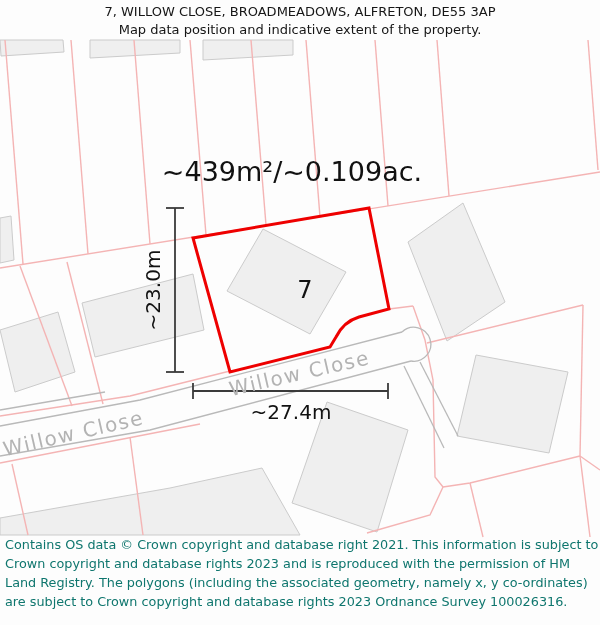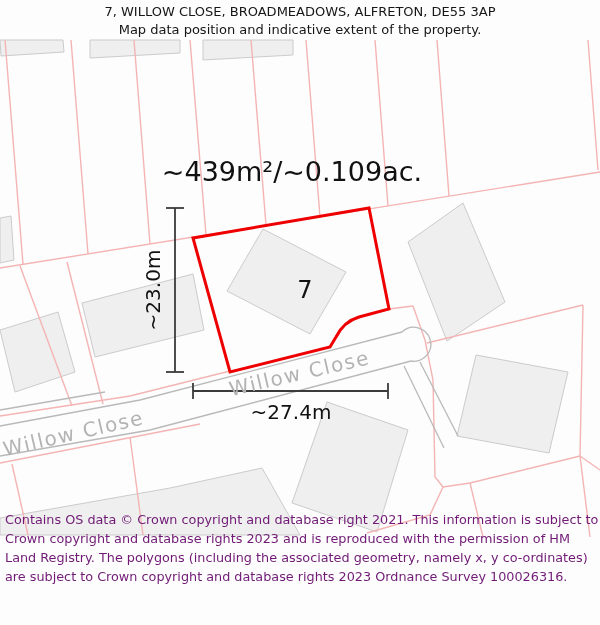--- a/index.html
+++ b/index.html
@@ -2,22 +2,22 @@
 <html><head>
 <meta charset="utf-8">
 <style>
   html,body{margin:0;padding:0;background:#ffffff;}
   body{width:600px;height:625px;position:relative;overflow:hidden;
        font-family:"DejaVu Sans","Liberation Sans",sans-serif;}
   .stage{position:absolute;inset:0;width:600px;height:460px;}
   .hdr{position:absolute;top:3px;left:0;right:0;text-align:center;
        font-size:13px;line-height:17.5px;color:#161616;z-index:3;}
   .map-svg{position:absolute;top:0;left:0;z-index:1;}
-  .ftr{position:absolute;top:510px;left:5px;right:1px;
-       font-size:12.8px;line-height:19px;color:#701a75;text-align:left;
+  .ftr{position:absolute;top:535px;left:5px;right:1px;
+       font-size:12.8px;line-height:19px;color:#0f766e;text-align:left;
        background:transparent;z-index:3;}
 </style>
 </head>
 <body>
 
 <div class="stage">
 
   <div class="hdr">
     <div>7, WILLOW CLOSE, BROADMEADOWS, ALFRETON, DE55 3AP</div>
     <div>Map data position and indicative extent of the property.</div>

